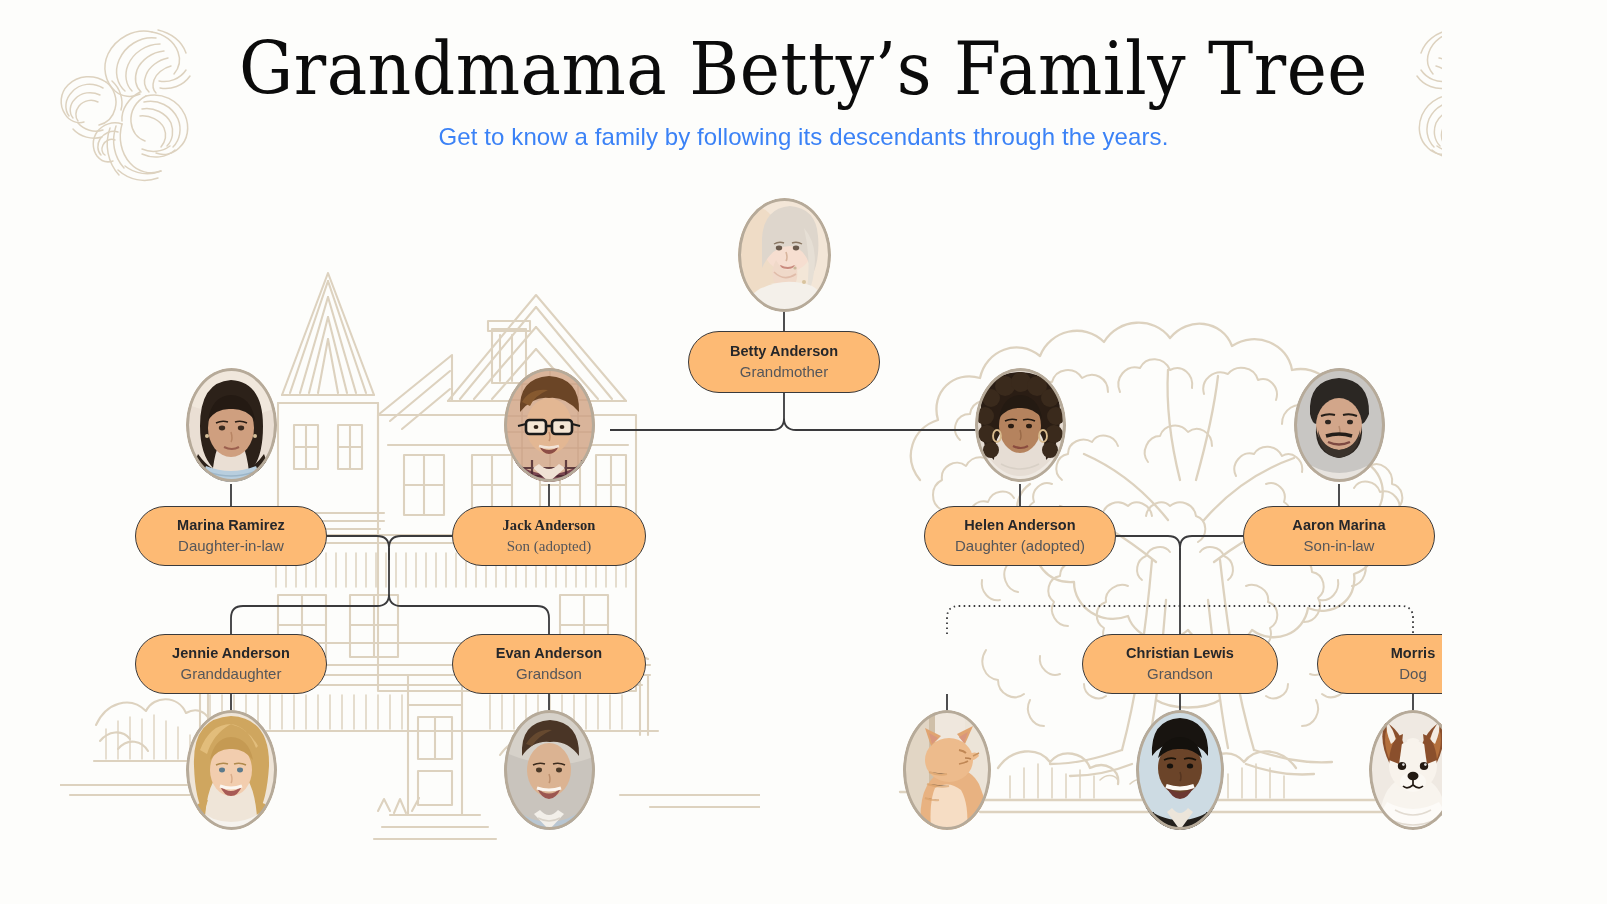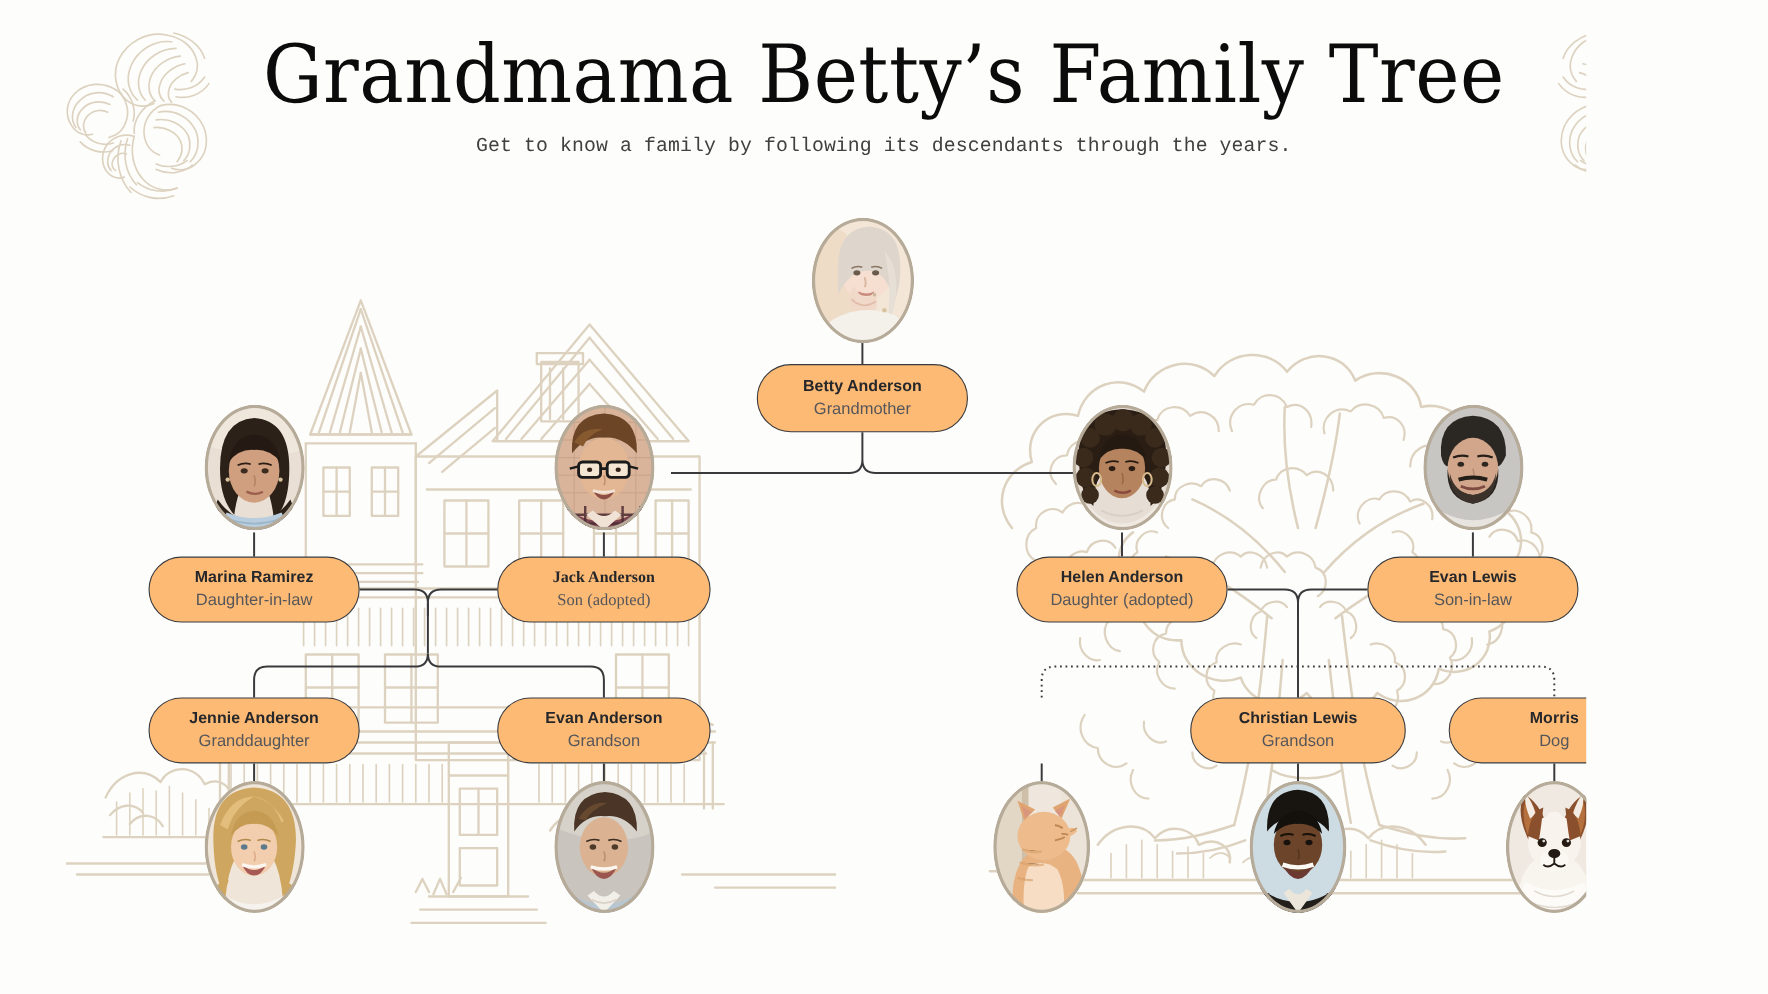--- a/index.html
+++ b/index.html
@@ -23,23 +23,23 @@
     font-size:73px;
     font-weight:400;
     color:#0b0b0b;
     letter-spacing:0.5px;
     margin:0;
     padding-top:32px;
     line-height:1.0;
     transform:scaleX(0.93);
   }
   .subtitle{
-    font-family:Liberation Mono, monospace;
-    font-size:18px;
-    color:#404040;
+    font-family:Liberation Sans, sans-serif;
+    font-size:24px;
+    color:#3b82f6;
     margin:0;
     padding-top:18px;
     letter-spacing:0.1px;
   }
 
   
   .links{position:absolute;left:0;top:0;width:1607px;height:904px;}
 
   
   .card{
@@ -838,21 +838,21 @@
     <div class="nm">Jack Anderson</div>
     <div class="rl">Son (adopted)</div>
   </div>
 
   <div class="card" style="left:924px;top:506px;width:192px;height:60px;">
     <div class="nm">Helen Anderson</div>
     <div class="rl">Daughter (adopted)</div>
   </div>
 
   <div class="card" style="left:1243px;top:506px;width:192px;height:60px;">
-    <div class="nm">Evan Lewis</div>
+    <div class="nm">Aaron Marina</div>
     <div class="rl">Son-in-law</div>
   </div>
 
   <div class="card" style="left:135px;top:634px;width:192px;height:60px;">
     <div class="nm">Jennie Anderson</div>
     <div class="rl">Granddaughter</div>
   </div>
 
   <div class="card" style="left:452px;top:634px;width:194px;height:60px;">
     <div class="nm">Evan Anderson</div>

